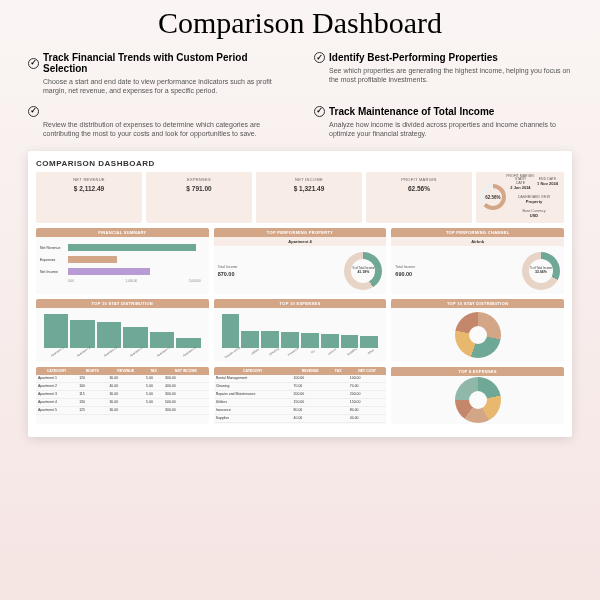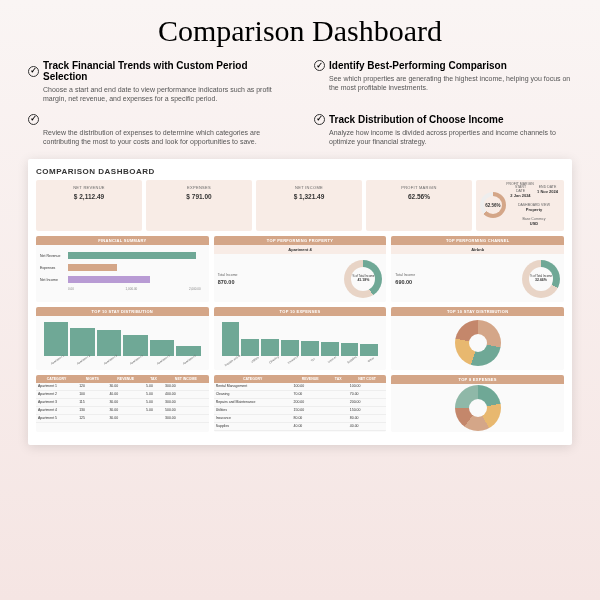--- a/index.html
+++ b/index.html
@@ -1,17 +1,17 @@
 <!DOCTYPE html>
 <html><head>
 <meta charset="utf-8">
 <style>
 *{box-sizing:border-box;margin:0;padding:0}
 body{font-family:Georgia,serif;background:linear-gradient(180deg,#faf5f4 0%,#f5e5e3 100%);width:600px;height:600px;overflow:hidden}
-.page{padding:14px 28px 0}
+.page{padding:6px 28px 0}
 .title{font-size:30px;font-weight:400;text-align:center;margin-bottom:12px;font-family:"Times New Roman",serif}
 .features{display:grid;grid-template-columns:1fr 1fr;gap:10px 28px;font-family:-apple-system,Helvetica,Arial,sans-serif;margin-bottom:12px}
 .feat-title{font-size:10px;font-weight:600;display:flex;align-items:center;gap:4px;margin-bottom:3px}
 .check{width:11px;height:11px;border:1.2px solid #333;border-radius:50%;display:inline-flex;align-items:center;justify-content:center;flex-shrink:0}
 .check::after{content:"✓";font-size:8px;line-height:1}
 .feat-desc{font-size:7px;color:#555;line-height:1.35;padding-left:15px}
 .dash{background:#fff;border-radius:2px;box-shadow:0 2px 12px rgba(0,0,0,.12);padding:8px;font-family:-apple-system,Helvetica,Arial,sans-serif;font-size:5px;color:#333}
 .dash-title{font-size:8px;font-weight:700;letter-spacing:.5px;margin-bottom:4px}
 .top{display:flex;gap:4px;margin-bottom:5px}
 .kpis{display:flex;gap:4px;flex:1}
@@ -63,34 +63,34 @@
     <div>
         <div class="feat-title">
           <span class="check"></span>
           <span>Track Financial Trends with Custom Period Selection</span>
         </div>
         <div class="feat-desc">Choose a start and end date to view performance indicators such as profit margin, net revenue, and expenses for a specific period.</div>
       </div>
     <div>
         <div class="feat-title">
           <span class="check"></span>
-          <span>Identify Best-Performing Comparison</span>
+          <span>Identify Best-Performing Properties</span>
         </div>
         <div class="feat-desc">See which properties are generating the highest income, helping you focus on the most profitable investments.</div>
       </div>
     <div>
         <div class="feat-title">
           <span class="check"></span>
         </div>
         <div class="feat-desc">Review the distribution of expenses to determine which categories are contributing the most to your costs and look for opportunities to save.</div>
       </div>
     <div>
         <div class="feat-title">
           <span class="check"></span>
-          <span>Track Distribution of Choose Income</span>
+          <span>Track Maintenance of Total Income</span>
         </div>
         <div class="feat-desc">Analyze how income is divided across properties and income channels to optimize your financial strategy.</div>
       </div>
   </div>
 
   <div class="dash">
     <div class="dash-title">COMPARISON DASHBOARD</div>
     <div class="top">
       <div class="kpis">
         <div class="kpi">

